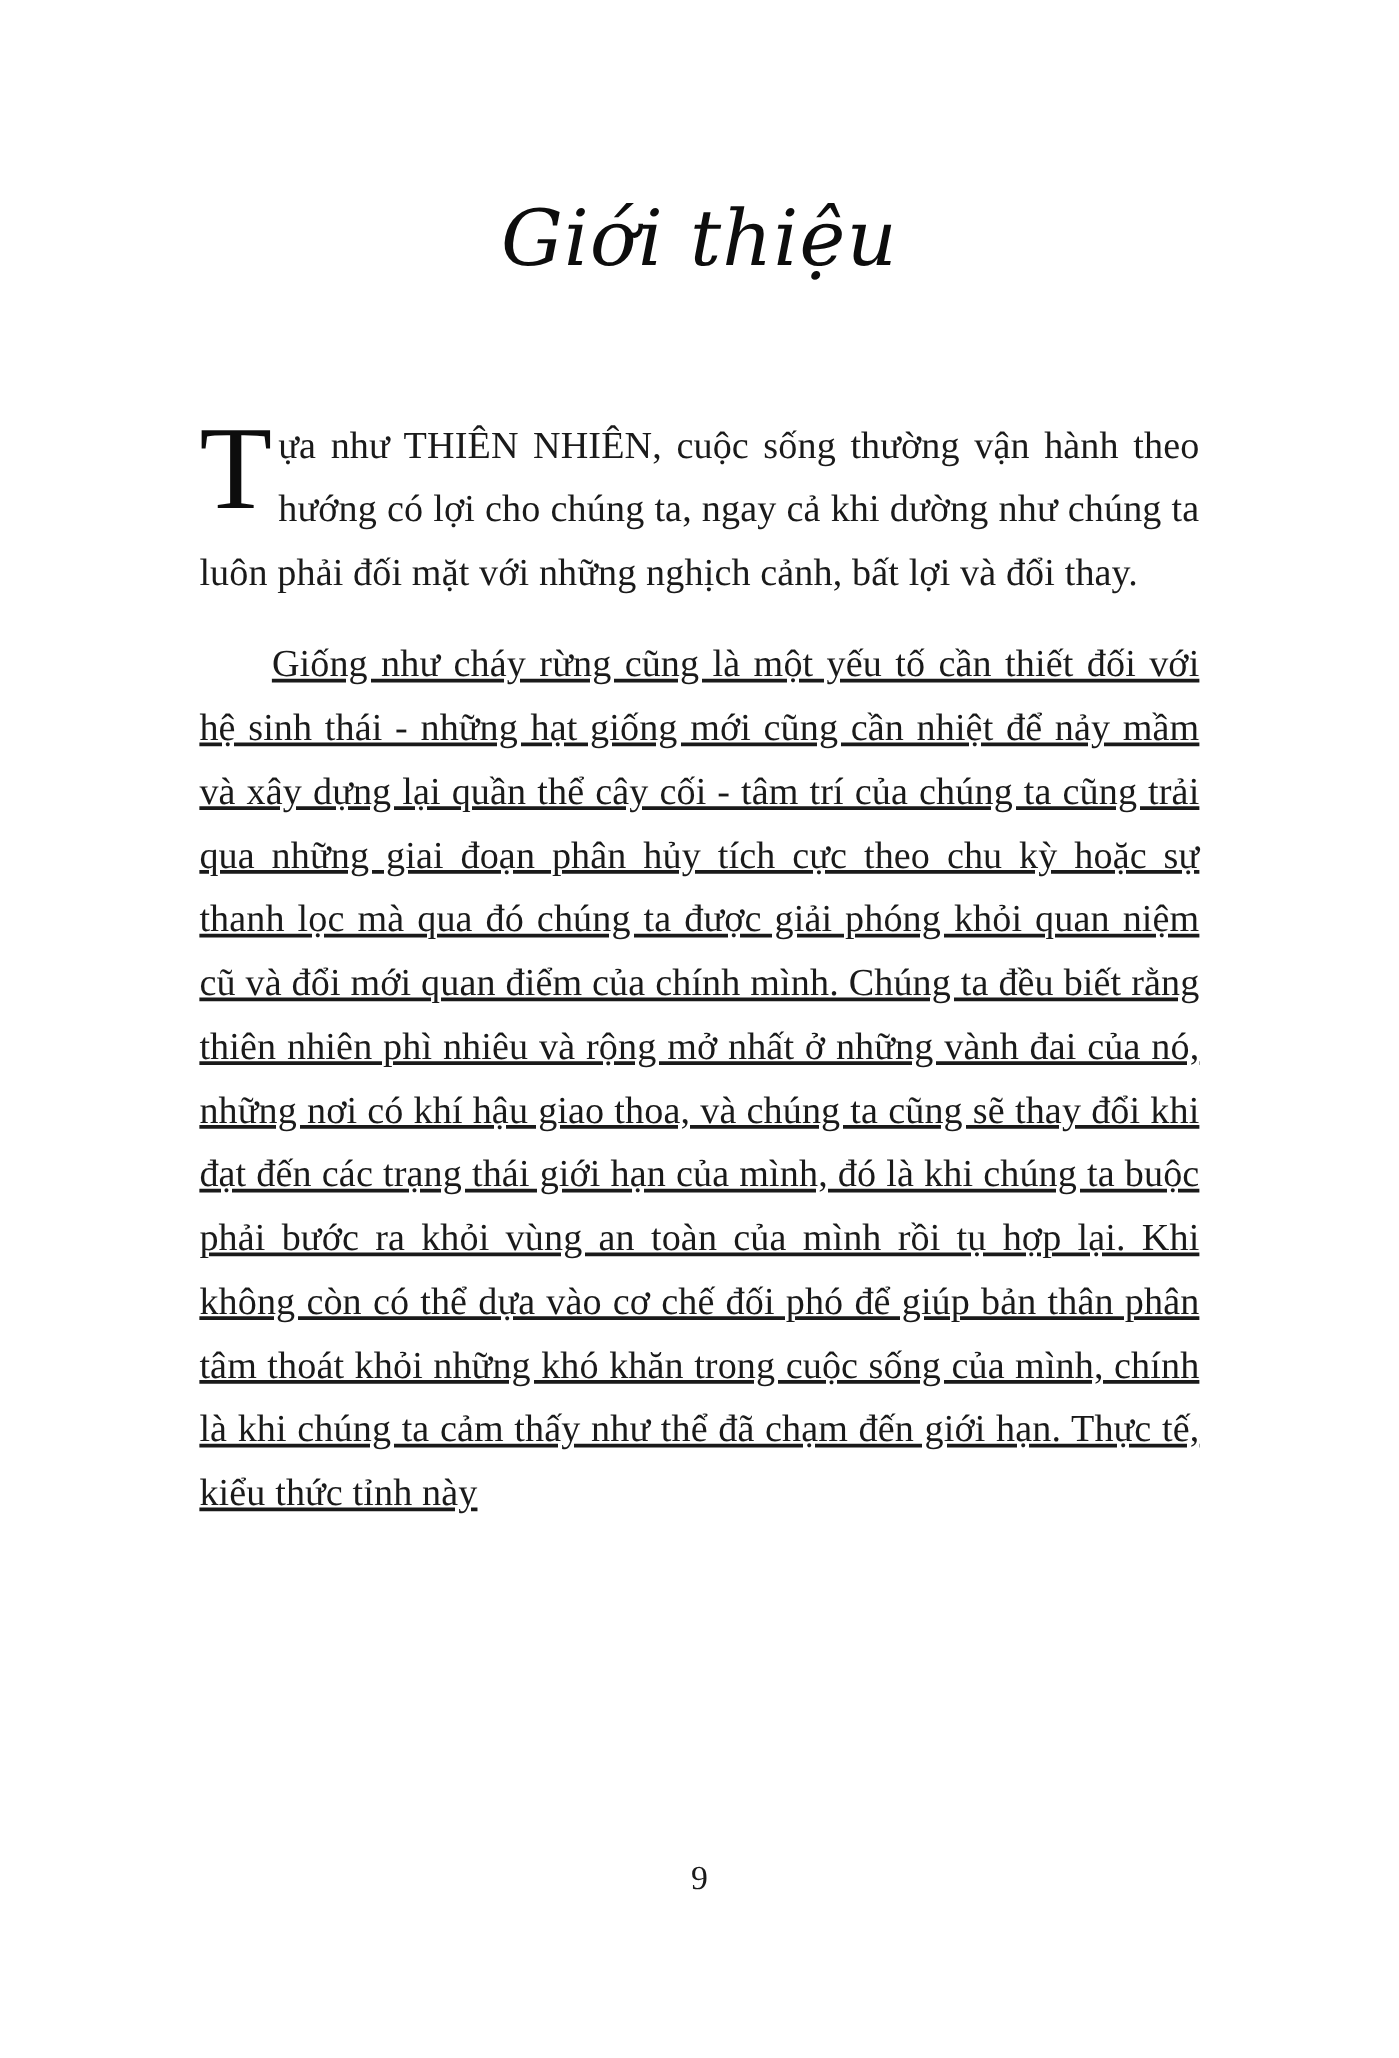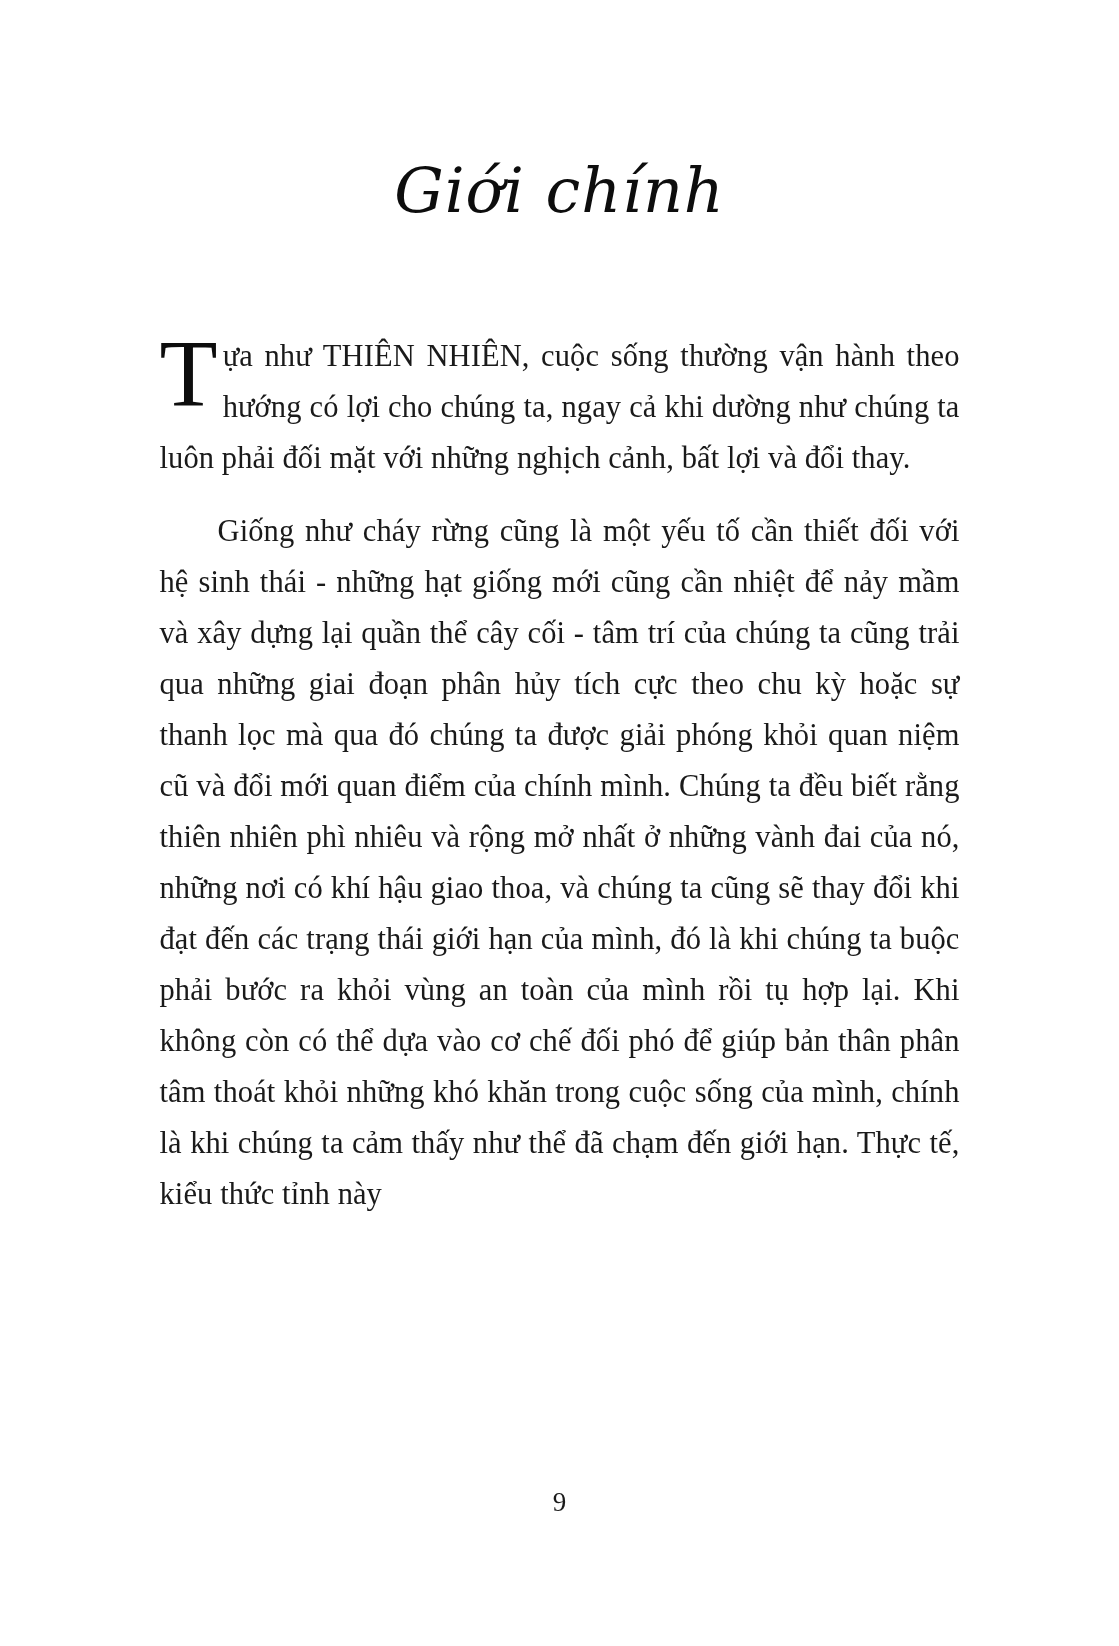--- a/index.html
+++ b/index.html
@@ -44,20 +44,21 @@
     font-size: 30.5px;
     line-height: 51px;
     text-align: justify;
     text-justify: inter-word;
     color: #1a1a1a;
     letter-spacing: 0.1px;
   }
   p.para + p.para {
     margin-top: 22px;
     text-indent: 58px;
+    text-decoration: underline;
   }
   .first-para {
     position: relative;
   }
   .dropcap {
     float: left;
     font-size: 95px;
     line-height: 78px;
     padding: 2px 2px 0 0;
     margin: 2px 3px 0 0;
@@ -73,21 +74,21 @@
     font-size: 27px;
     color: #1a1a1a;
     font-family: "Liberation Serif", serif;
   }
 </style>
 </head>
 <body>
 
 <div class="page">
 
-  <h1 class="chapter-title">Giới chính</h1>
+  <h1 class="chapter-title">Giới thiệu</h1>
 
   <div class="body-block">
 
     <p class="para first-para"><span class="dropcap">T</span><span>ựa như THIÊN NHIÊN, cuộc sống thường vận hành theo hướng có lợi cho chúng ta, ngay cả khi dường như chúng ta luôn phải đối mặt với những nghịch cảnh, bất lợi và đổi thay.</span></p>
 
     <p class="para"><span>Giống như cháy rừng cũng là một yếu tố cần thiết đối với hệ sinh thái - những hạt giống mới cũng cần nhiệt để nảy mầm và xây dựng lại quần thể cây cối - tâm trí của chúng ta cũng trải qua những giai đoạn phân hủy tích cực theo chu kỳ hoặc sự thanh lọc mà qua đó chúng ta được giải phóng khỏi quan niệm cũ và đổi mới quan điểm của chính mình. Chúng ta đều biết rằng thiên nhiên phì nhiêu và rộng mở nhất ở những vành đai của nó, những nơi có khí hậu giao thoa, và chúng ta cũng sẽ thay đổi khi đạt đến các trạng thái giới hạn của mình, đó là khi chúng ta buộc phải bước ra khỏi vùng an toàn của mình rồi tụ hợp lại. Khi không còn có thể dựa vào cơ chế đối phó để giúp bản thân phân tâm thoát khỏi những khó khăn trong cuộc sống của mình, chính là khi chúng ta cảm thấy như thể đã chạm đến giới hạn. Thực tế, kiểu thức tỉnh này</span></p>
 
   </div>
 
   <div class="page-number">9</div>

